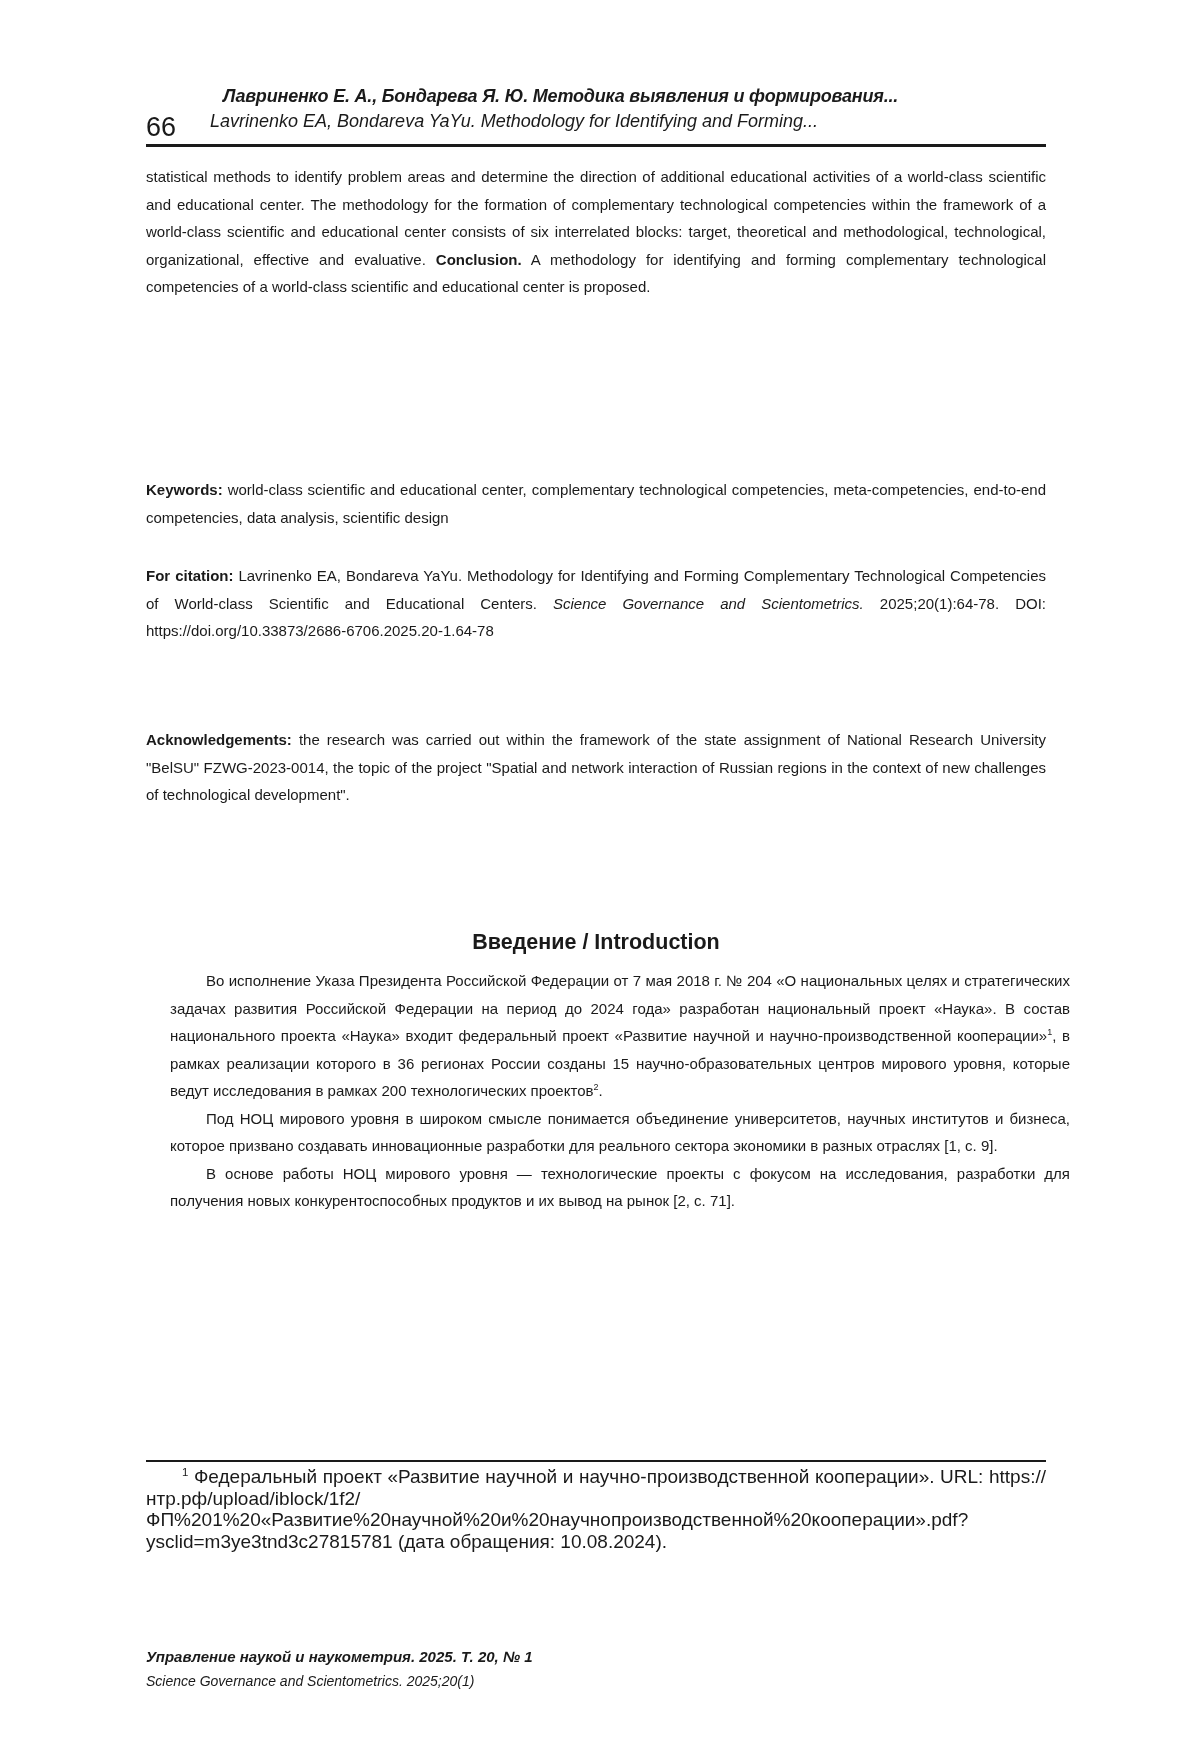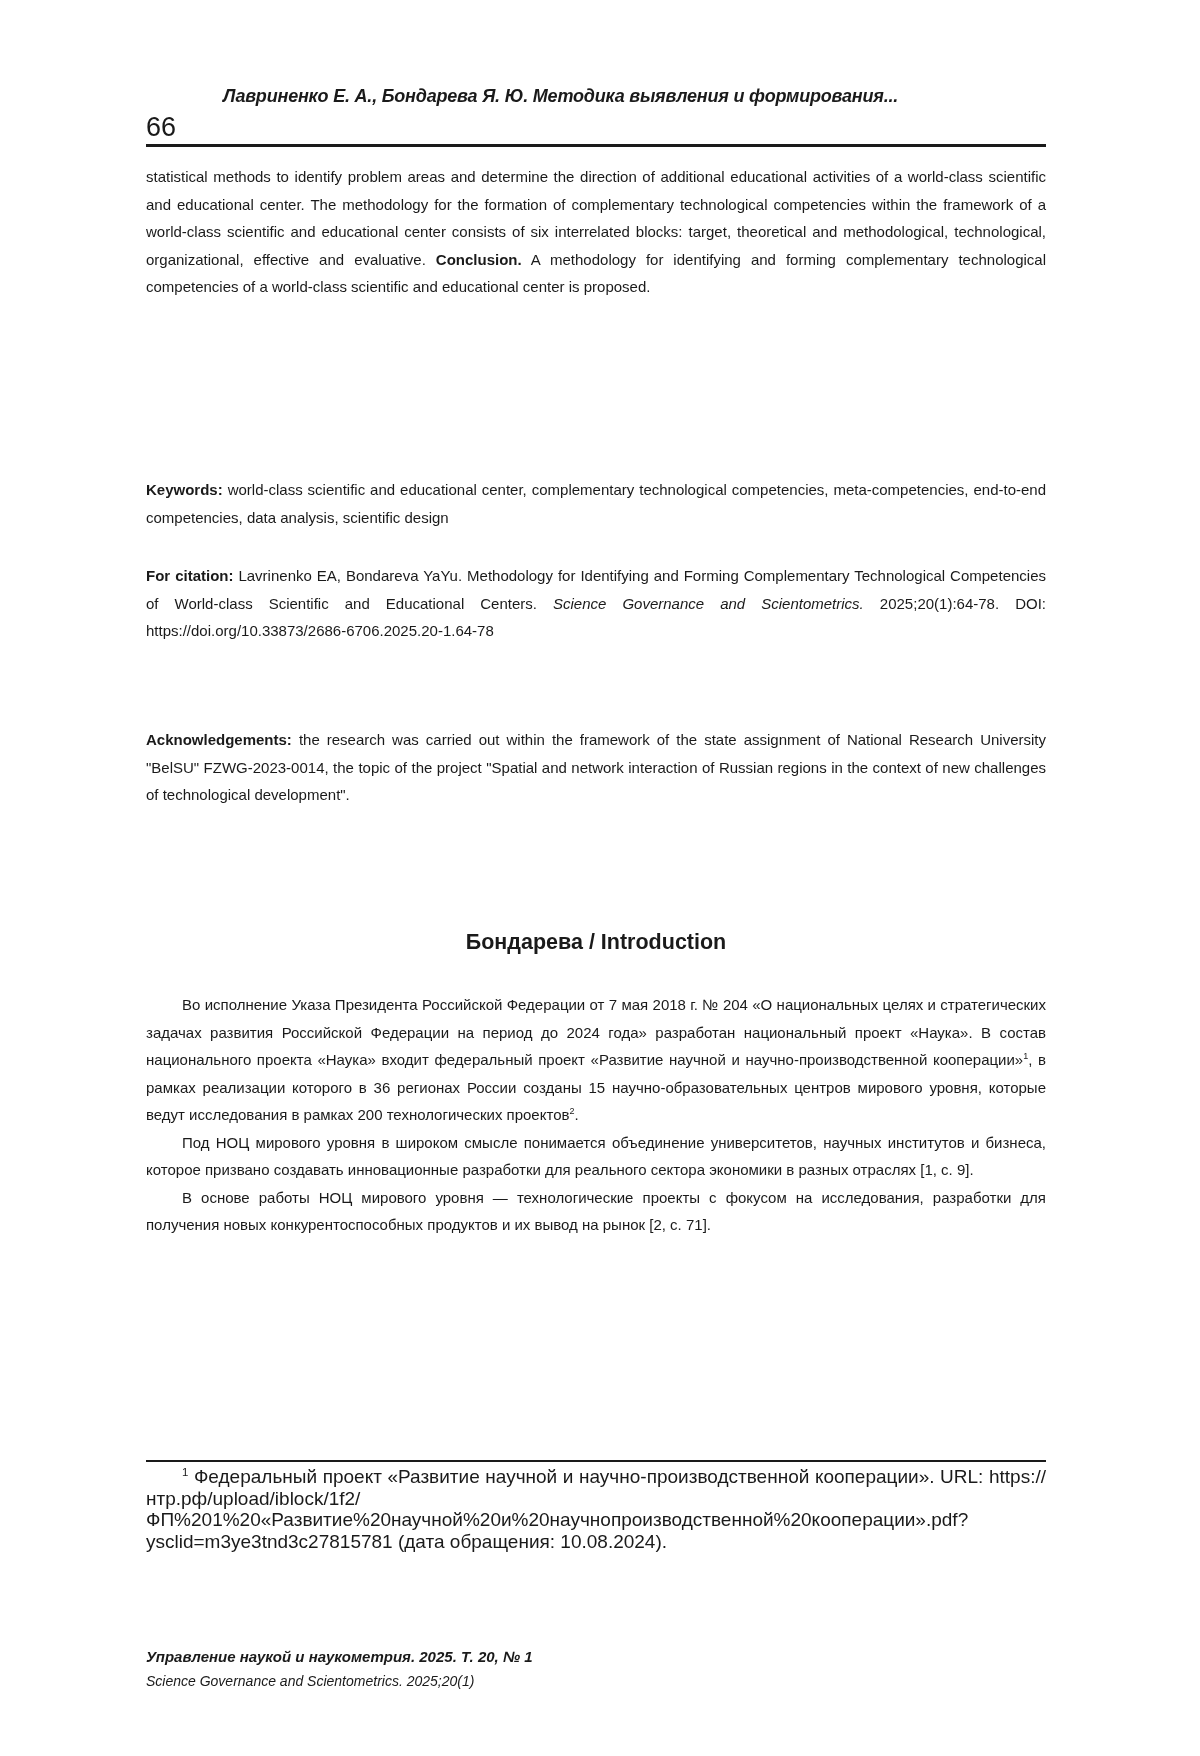--- a/index.html
+++ b/index.html
@@ -18,59 +18,60 @@
     .body-text b { font-weight: bold; }
     .p { margin: 0; }
     .indent { text-indent: 36px; }
 
     #abstract-tail { top: 163px; }
     #keywords { top: 476px; }
     #citation { top: 562px; }
     #acknowledgements { top: 726px; }
 
     .section-title { position: absolute; top: 930px; left: 0; width: 900px; text-align: center; font-size: 21.5px; font-weight: bold; }
-    #intro { top: 991px; }
+    #intro { top: 967px; margin-left: 24px; }
 
     .footnote-rule { position: absolute; left: 0; top: 1460px; width: 900px; height: 2px; background: #1a1a1a; }
     .footnotes { position: absolute; left: 0; top: 1466px; width: 900px; font-size: 19px; line-height: 21.5px; text-align: justify; }
     .footnotes p { margin: 0; text-indent: 36px; }
     sup { font-size: 60%; vertical-align: super; line-height: 0; }
 
     .running-footer { position: absolute; left: 0; top: 1645px; width: 900px; }
     .rf-ru { font-size: 15px; font-weight: bold; font-style: italic; line-height: 24px; }
     .rf-en { font-size: 14px; font-style: italic; line-height: 24px; }
   </style>
 </head>
 <body>
 
 <div class="page">
 
   <div class="running-header">
     <span class="page-number">66</span>
     <span class="rh-ru">Лавриненко Е. А., Бондарева Я. Ю. Методика выявления и формирования...</span>
+    <span class="rh-en">Lavrinenko EA, Bondareva YaYu. Methodology for Identifying and Forming...</span>
   </div>
   <div class="header-rule"></div>
 
   <div class="body-text" id="abstract-tail">
     <p class="p"><span>statistical methods to identify problem areas and determine the direction of additional educational activities of a world-class scientific and educational center. The methodology for the formation of complementary technological competencies within the framework of a world-class scientific and educational center consists of six interrelated blocks: target, theoretical and methodological, technological, organizational, effective and evaluative. </span><b>Conclusion.</b><span> A methodology for identifying and forming complementary technological competencies of a world-class scientific and educational center is proposed.</span></p>
   </div>
 
   <div class="body-text" id="keywords">
     <p class="p"><b>Keywords:</b><span> world-class scientific and educational center, complementary technological competencies, meta-competencies, end-to-end competencies, data analysis, scientific design</span></p>
   </div>
 
   <div class="body-text" id="citation">
     <p class="p"><b>For citation:</b><span> Lavrinenko EA, Bondareva YaYu. Methodology for Identifying and Forming Complementary Technological Competencies of World-class Scientific and Educational Centers. </span><i>Science Governance and Scientometrics.</i><span> 2025;20(1):64-78. DOI: https://doi.org/10.33873/2686-6706.2025.20-1.64-78</span></p>
   </div>
 
   <div class="body-text" id="acknowledgements">
     <p class="p"><b>Acknowledgements:</b><span> the research was carried out within the framework of the state assignment of National Research University "BelSU" FZWG-2023-0014, the topic of the project "Spatial and network interaction of Russian regions in the context of new challenges of technological development".</span></p>
   </div>
 
-  <div class="section-title">Бондарева / Introduction</div>
+  <div class="section-title">Введение / Introduction</div>
 
   <div class="body-text" id="intro">
     <p class="p indent"><span>Во исполнение Указа Президента Российской Федерации от 7 мая 2018 г. № 204 «О национальных целях и стратегических задачах развития Российской Федерации на период до 2024 года» разработан национальный проект «Наука». В состав национального проекта «Наука» входит федеральный проект «Развитие научной и научно-производственной кооперации»</span><sup>1</sup><span>, в рамках реализации которого в 36 регионах России созданы 15 научно-образовательных центров мирового уровня, которые ведут исследования в рамках 200 технологических проектов</span><sup>2</sup><span>.</span></p>
     <p class="p indent">Под НОЦ мирового уровня в широком смысле понимается объединение университетов, научных институтов и бизнеса, которое призвано создавать инновационные разработки для реального сектора экономики в разных отраслях [1, с. 9].</p>
     <p class="p indent">В основе работы НОЦ мирового уровня — технологические проекты с фокусом на исследования, разработки для получения новых конкурентоспособных продуктов и их вывод на рынок [2, с. 71].</p>
   </div>
 
   <div class="footnote-rule"></div>
   <div class="footnotes">
     <p><sup>1</sup><span> Федеральный проект «Развитие научной и научно-производственной кооперации». URL: https://нтр.рф/upload/iblock/1f2/ФП%201%20«Развитие%20научной%20и%20научнопроизводственной%20кооперации».pdf?ysclid=m3ye3tnd3c27815781 (дата обращения: 10.08.2024).</span></p>

